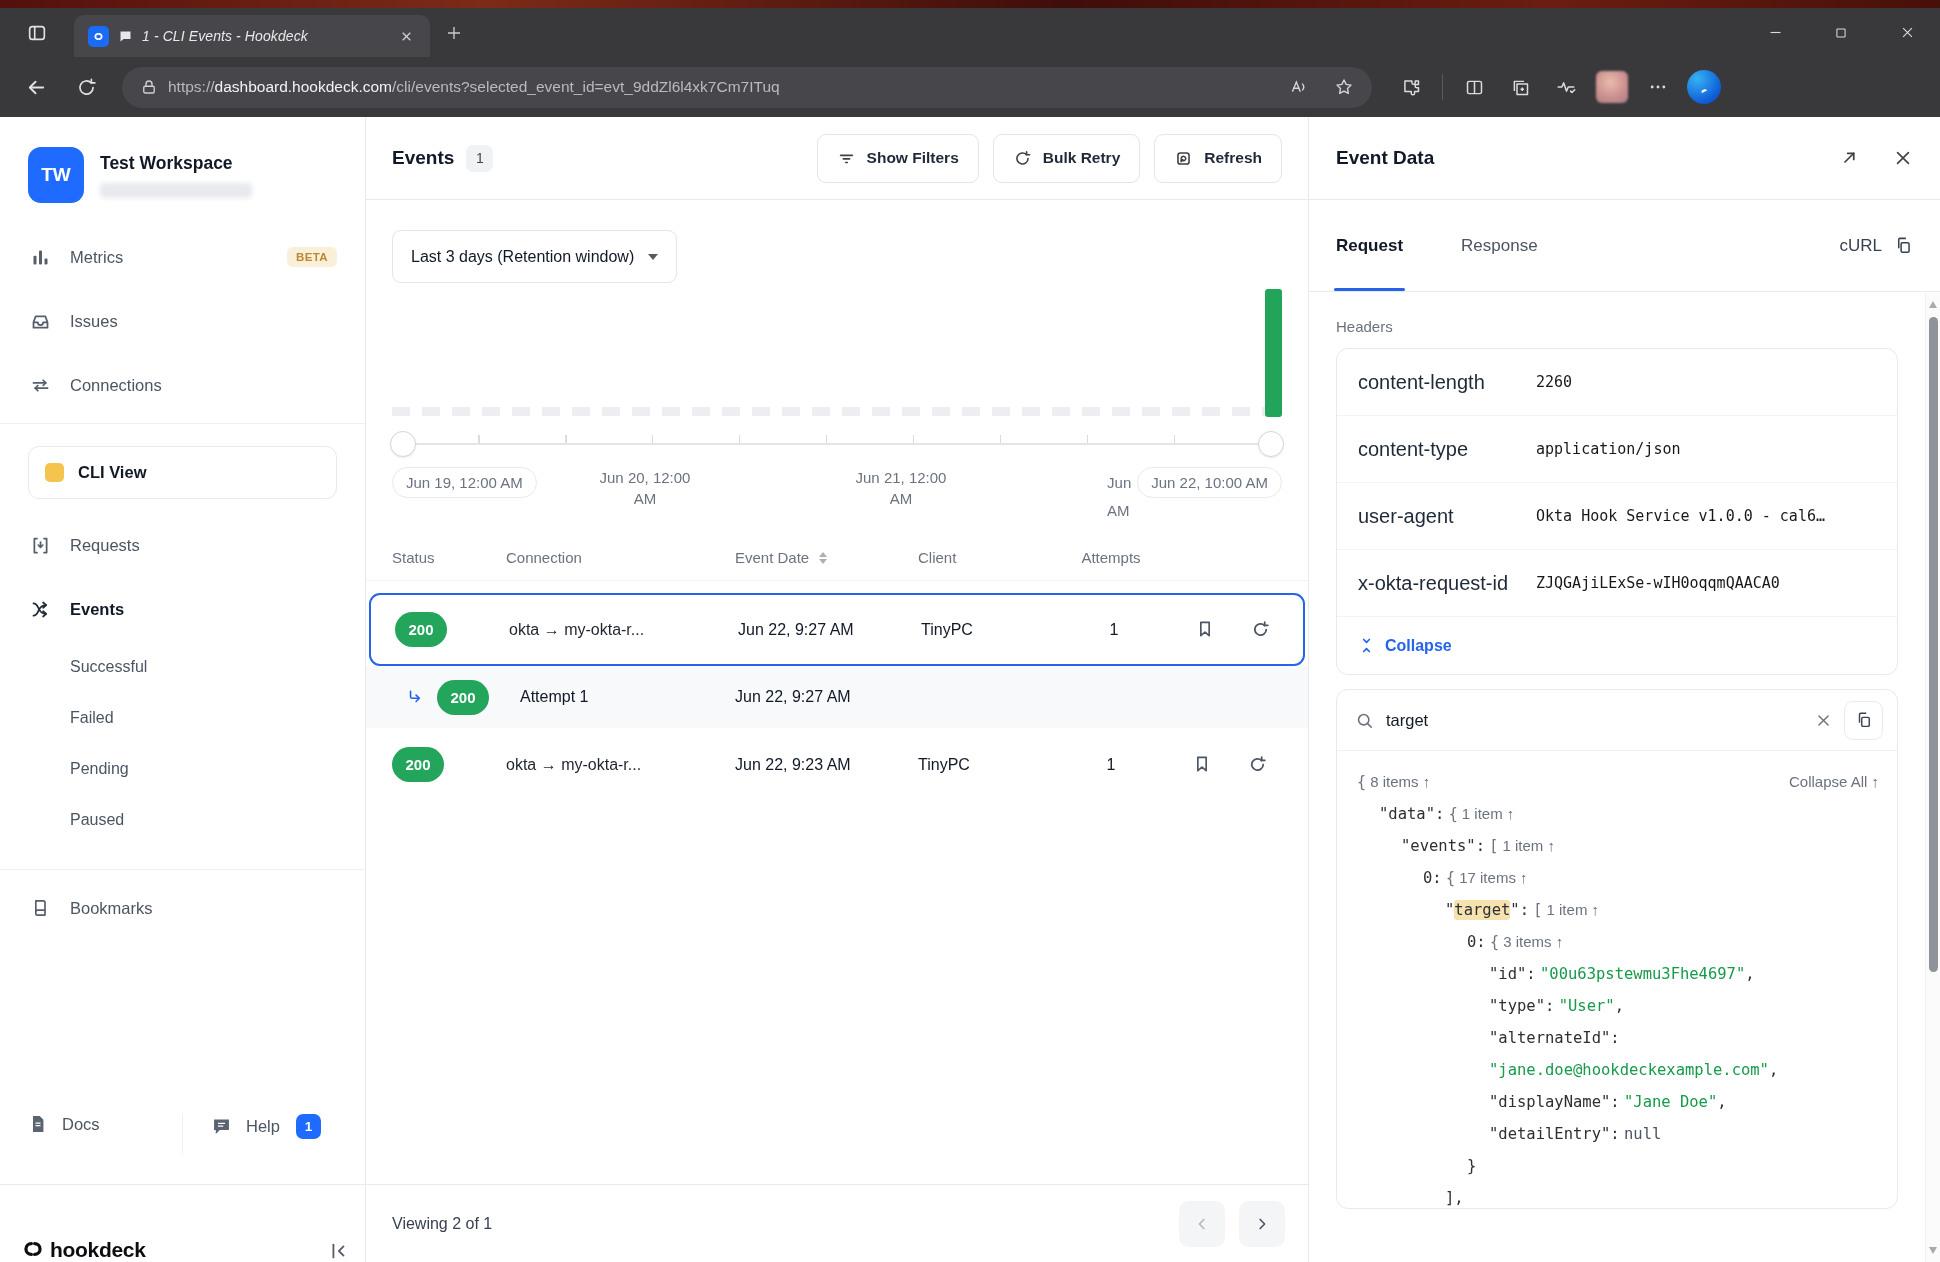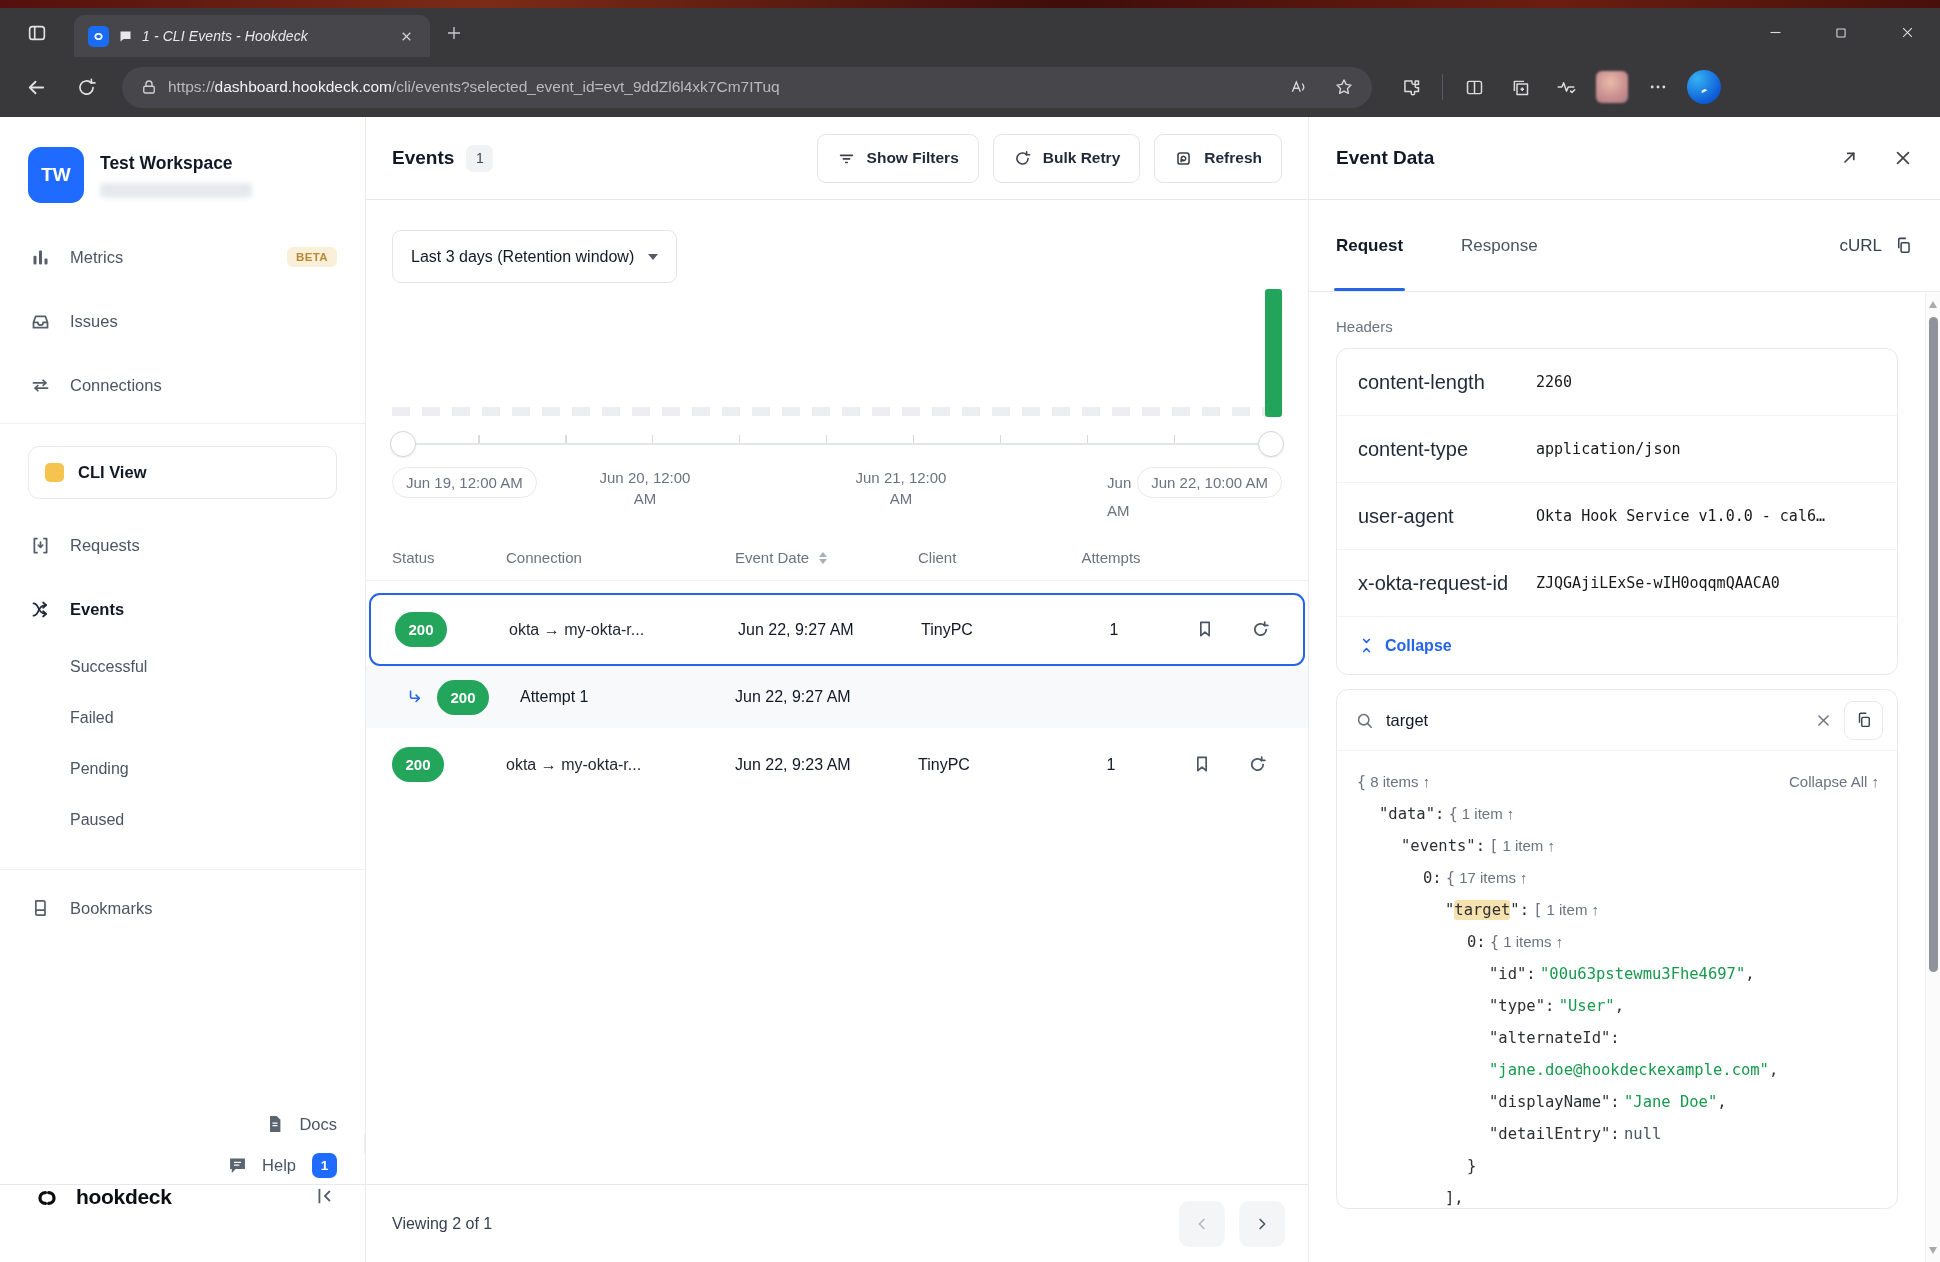--- a/index.html
+++ b/index.html
@@ -66,26 +66,26 @@
   .nav-item.bold{color:var(--ink);font-weight:700;}
   .beta{margin-left:auto;background:var(--beta-bg);color:var(--beta-tx);font-size:11.5px;font-weight:700;
     letter-spacing:.4px;border-radius:6px;padding:4px 9px;}
   .side-divider{height:1px;background:var(--border2);margin:6px 0;}
   .cli-card{margin:16px 28px 14px;height:53px;border:1px solid var(--border);border-radius:11px;
     display:flex;align-items:center;gap:14px;padding:0 16px;}
   .cli-sq{width:19px;height:19px;border-radius:5px;background:var(--yellow);}
   .cli-label{font-size:16.5px;font-weight:700;color:var(--ink);}
   .sub-item{height:51px;display:flex;align-items:center;padding-left:70px;color:var(--sub);font-size:16px;}
   .side-spacer{flex:1;}
-  .docs-help{height:64px;display:flex;align-items:flex-end;margin-bottom:6px;flex-direction:column;}
+  .docs-help{height:64px;display:flex;align-items:flex-start;margin-bottom:6px;}
   .dh-half{flex:1;display:flex;align-items:center;gap:14px;padding:0 28px;color:var(--sub);font-size:16.5px;}
   .dh-sep{width:1px;height:40px;background:var(--border2);}
   .help-badge{margin-left:2px;min-width:25px;height:25px;border-radius:7px;background:var(--avatar-blue);
     color:#fff;font-size:13.5px;font-weight:700;display:flex;align-items:center;justify-content:center;padding:0 6px;}
-  .side-footer{border-top:1px solid var(--border);height:78px;display:flex;align-items:flex-start;padding:0 30px;gap:12px;}
+  .side-footer{border-top:1px solid var(--border);height:78px;display:flex;align-items:flex-end;padding:0 16px;}
   .brand{font-size:21px;font-weight:700;color:#0b0d10;letter-spacing:-.3px;}
   .collapse-side{margin-left:auto;color:#565e6b;}
 
   
   .main{width:943px;border-right:1px solid var(--border);display:flex;flex-direction:column;flex:none;}
   .main-header{height:83px;border-bottom:1px solid var(--border);display:flex;align-items:center;padding:0 26px;}
   .pg-title{font-size:19px;font-weight:700;color:var(--ink);}
   .count-chip{margin-left:12px;min-width:27px;height:27px;border-radius:7px;background:var(--chipbg);
     color:#3f4651;font-size:14px;display:flex;align-items:center;justify-content:center;padding:0 7px;}
   .hdr-btns{margin-left:auto;display:flex;gap:14px;}
@@ -688,21 +688,21 @@
           </span>
         </div>
 
         <div class="json">
           <span class="collapse-all">Collapse All ↑</span>
           <div class="jline"><span class="jc"><span class="jk">{</span> <span>8 items ↑</span></span></div>
           <div class="jline" style="padding-left:22px"><span class="jk">"data":</span> <span class="jc"><span class="jk">{</span> <span>1 item ↑</span></span></div>
           <div class="jline" style="padding-left:44px"><span class="jk">"events":</span> <span class="jc"><span class="jk">[</span> <span>1 item ↑</span></span></div>
           <div class="jline" style="padding-left:66px"><span class="jk">0:</span> <span class="jc"><span class="jk">{</span> <span>17 items ↑</span></span></div>
           <div class="jline" style="padding-left:88px"><span class="jk">"</span><span class="jk hl">target</span><span class="jk">":</span> <span class="jc"><span class="jk">[</span> <span>1 item ↑</span></span></div>
-          <div class="jline" style="padding-left:110px"><span class="jk">0:</span> <span class="jc"><span class="jk">{</span> <span>1 items ↑</span></span></div>
+          <div class="jline" style="padding-left:110px"><span class="jk">0:</span> <span class="jc"><span class="jk">{</span> <span>3 items ↑</span></span></div>
           <div class="jline" style="padding-left:132px"><span class="jk">"id":</span> <span class="js">"00u63pstewmu3Fhe4697"</span><span class="jk">,</span></div>
           <div class="jline" style="padding-left:132px"><span class="jk">"type":</span> <span class="js">"User"</span><span class="jk">,</span></div>
           <div class="jline" style="padding-left:132px"><span class="jk">"alternateId":</span></div>
           <div class="jline" style="padding-left:132px"><span class="js">"jane.doe@hookdeckexample.com"</span><span class="jk">,</span></div>
           <div class="jline" style="padding-left:132px"><span class="jk">"displayName":</span> <span class="js">"Jane Doe"</span><span class="jk">,</span></div>
           <div class="jline" style="padding-left:132px"><span class="jk">"detailEntry":</span> <span class="jn">null</span></div>
           <div class="jline" style="padding-left:110px"><span class="jk">}</span></div>
           <div class="jline" style="padding-left:88px"><span class="jk">],</span></div>
         </div>
       </div>

